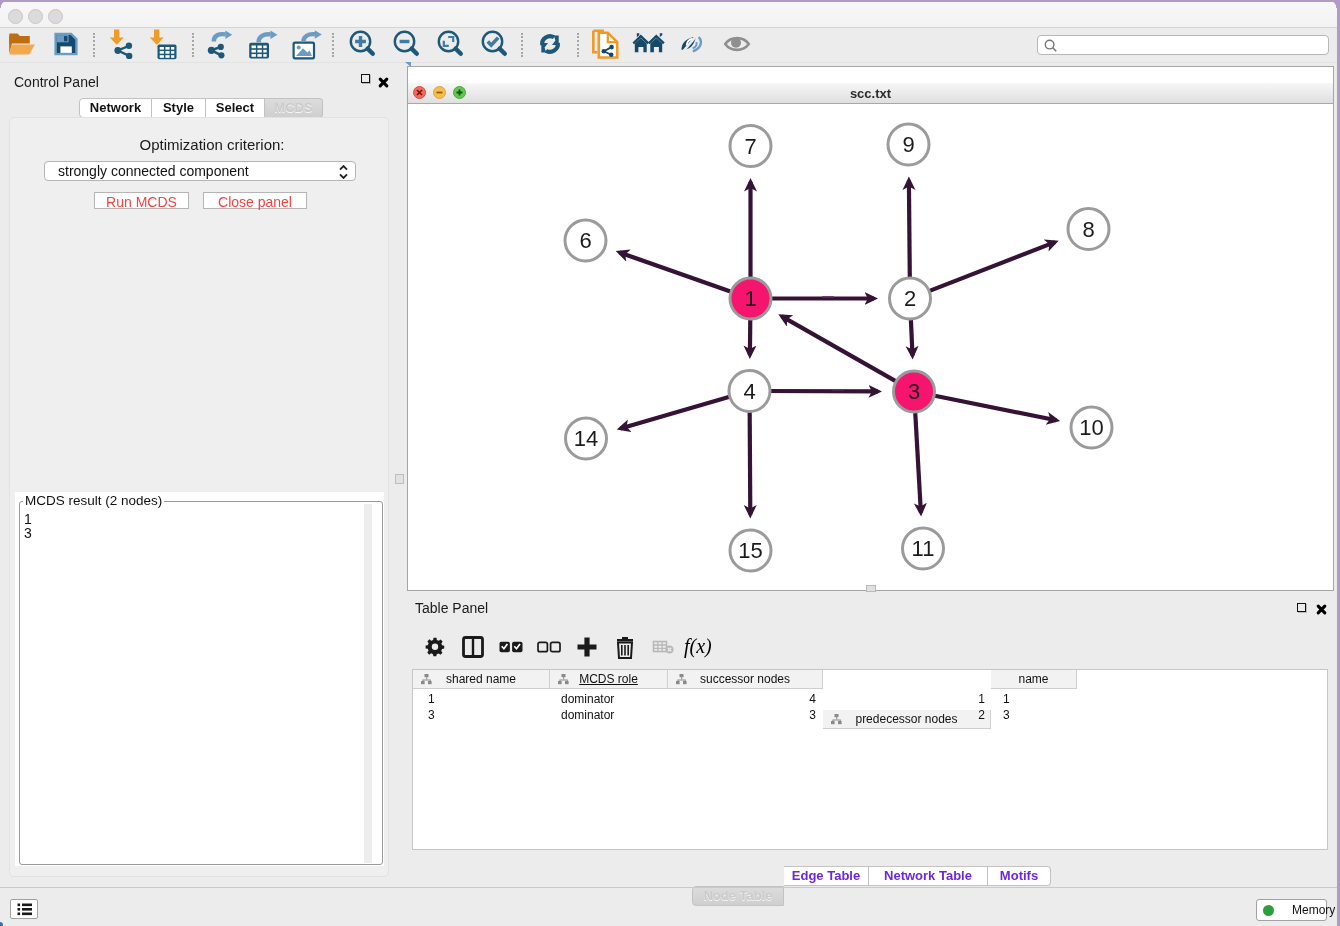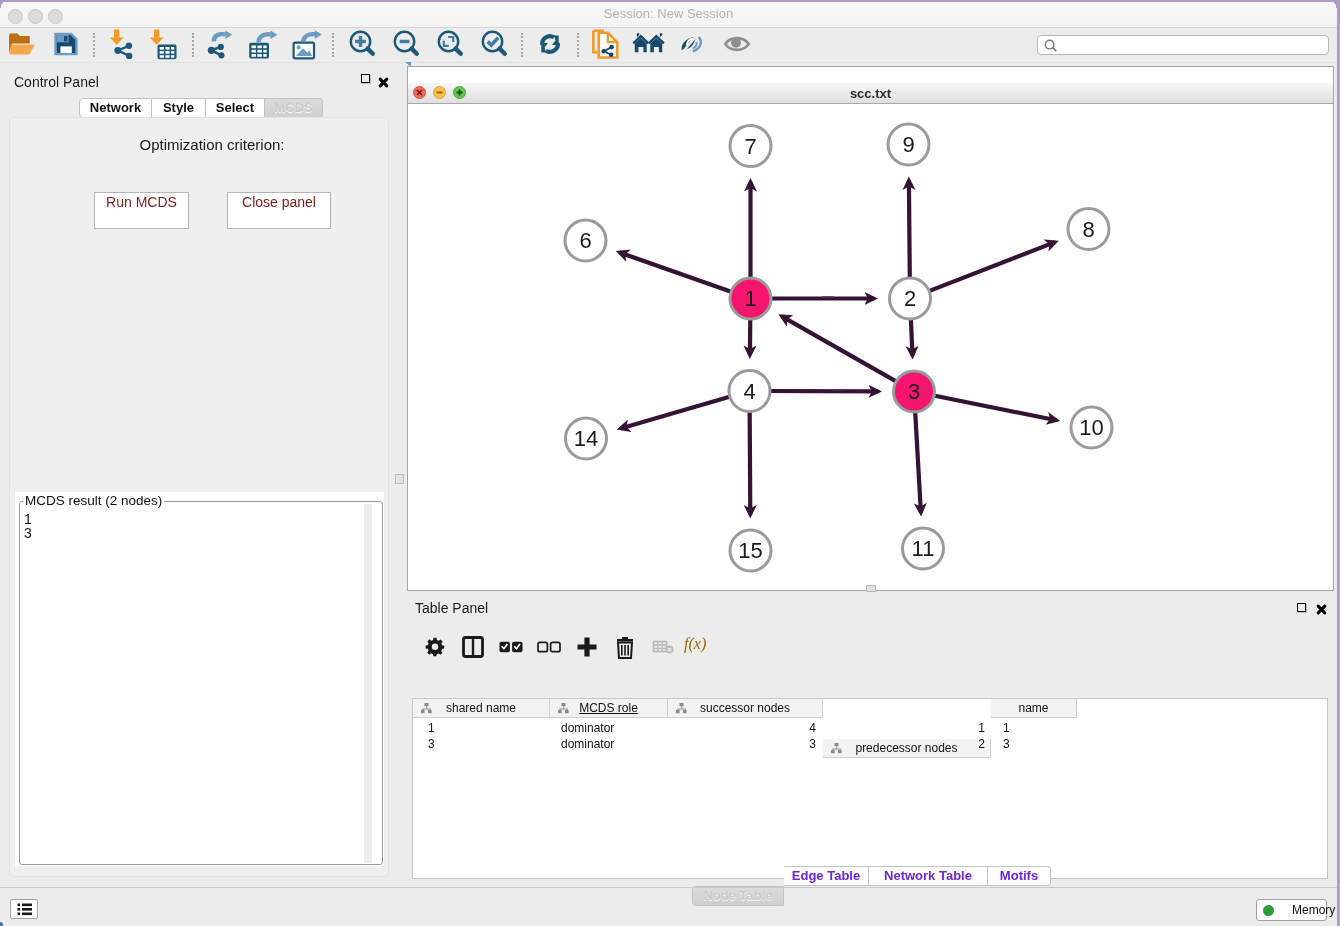--- a/index.html
+++ b/index.html
@@ -18,52 +18,51 @@
   #cp-title{left:14px;top:74px;font-size:14px;color:#1a1a1a;}
   .floatbtn{width:7px;height:7px;border:1.6px solid #111;background:transparent;box-shadow:1px 1px 0 #bbb;}
   #tabs{left:79px;top:98px;height:20px;}
   .tab{float:left;height:18px;line-height:18px;text-align:center;font-size:13px;font-weight:700;color:#111;background:#fff;border:1px solid #c2c2c2;border-left:none;}
   .tab.first{border-left:1px solid #c2c2c2;border-radius:4px 0 0 4px;}
   .tab.sel{background:linear-gradient(#dcdcdc,#cfcfcf);color:#cbcbcb;text-shadow:0 1px 0 #f5f5f5;border-radius:0 4px 4px 0;}
   #cp-inner{left:9px;top:117px;width:380px;height:760px;background:#efefef;border:1px solid #e2e2e2;border-radius:5px;box-sizing:border-box;}
   #optlabel{left:12px;top:136px;width:400px;text-align:center;font-size:15px;color:#1a1a1a;}
   #combo{left:44px;top:161px;width:312px;height:20px;background:#fff;border:1px solid #b5b5b5;border-radius:4px;box-sizing:border-box;}
   #combo span{position:absolute;left:13px;top:1px;font-size:14px;color:#111;}
-  .btn{background:#fff;border:1px solid #b5b5b5;border-radius:0;font-size:14px;color:#7f1d1d;text-align:center;box-sizing:border-box;height:37px;line-height:18px;}
+  .btn{background:#fff;border:1px solid #b5b5b5;border-radius:0;font-size:14px;color:#ef4444;text-align:center;box-sizing:border-box;height:17px;line-height:18px;}
   #whitepanel{left:15px;top:492px;width:369px;height:374px;background:#fff;}
   #fieldset{left:19px;top:501px;width:364px;height:364px;border:1px solid #9a9a9a;border-radius:3px;box-sizing:border-box;}
   #legend{left:23px;top:493px;font-size:13.5px;color:#111;background:#fff;padding:0 2px;}
   #mcdstext{left:20px;top:507px;width:340px;height:355px;font-size:14px;color:#111;line-height:14.6px;padding:4.5px 0 0 4px;box-sizing:border-box;}
   #scrollstrip{left:364px;top:504px;width:7.5px;height:359px;background:#ededed;}
   
   #gframe{left:407px;top:66px;width:927px;height:525px;background:#fff;border:1px solid #a5a5a5;box-sizing:border-box;}
   #gtitle{left:0;top:16px;width:925px;height:20px;background:linear-gradient(#f7f7f7,#dfdfdf);border-bottom:1px solid #a8a8a8;}
   .glight{width:13px;height:13px;border-radius:50%;position:absolute;top:2.5px;box-sizing:border-box;}
   #gname{width:100%;text-align:center;top:2.5px;font-size:13px;font-weight:700;color:#2b2b2b;}
   
   #tp-title{left:415px;top:600px;font-size:14px;color:#1a1a1a;}
-  #tablebox{left:412px;top:698px;width:916px;height:181px;background:#fff;border:1px solid #c6c6c6;box-sizing:border-box;}
+  #tablebox{left:412px;top:669px;width:916px;height:181px;background:#fff;border:1px solid #c6c6c6;box-sizing:border-box;}
   .th{position:absolute;top:0;height:19px;background:#f2f2f2;border-right:1px solid #cfcfcf;border-bottom:1px solid #cfcfcf;font-size:12px;color:#111;text-align:center;line-height:19px;box-sizing:border-box;}
   .td{position:absolute;font-size:12px;color:#111;height:16px;line-height:16px;}
   #btabs{left:692px;top:866px;height:20px;}
   .btab{float:left;height:18px;line-height:18px;text-align:center;font-size:13px;font-weight:700;color:#6d28d9;background:#fff;border:1px solid #c2c2c2;border-left:none;}
   .btab.first{border-left:1px solid #c2c2c2;border-radius:4px 0 0 4px;background:linear-gradient(#dcdcdc,#cfcfcf);color:#cbcbcb;text-shadow:0 1px 0 #f5f5f5;margin-top:20px;}
   .btab.last{border-radius:0 4px 4px 0;}
   #statusline{left:0;top:887px;width:1337px;height:1px;background:#c9c9c9;}
   #listbtn{left:10px;top:899px;width:28px;height:20px;background:#fff;border:1px solid #a2a2a2;border-radius:2px;box-sizing:border-box;}
   #membtn{left:1256px;top:899px;width:71px;height:22px;background:#fff;border:1px solid #a2a2a2;border-radius:3px;box-sizing:border-box;font-size:12px;color:#111;}
 </style>
 </head>
 <body>
 <div id="win">
   <div id="titlebar" class="abs">
     <div class="tl" style="left:8px;"></div>
     <div class="tl" style="left:28px;"></div>
     <div class="tl" style="left:48px;"></div>
-    <div id="wtitle" class="abs">Session: New Session</div>
   </div>
   <div id="toolbar" class="abs">
     <div class="sep abs" style="left:93px;"></div>
     <div class="sep abs" style="left:192px;"></div>
     <div class="sep abs" style="left:332px;"></div>
     <div class="sep abs" style="left:521px;"></div>
     <div class="sep abs" style="left:577px;"></div>
     <div id="icons" class="abs" style="left:0;top:-1px;">
         <svg width="770" height="36" viewBox="0 0 770 36" style="position:absolute;left:0;top:0;">
 <g transform="translate(22,17)">
@@ -211,22 +210,29 @@
         <path d="M2.2,2.2 L8.8,8.8 M8.8,2.2 L2.2,8.8" stroke="#000" stroke-width="3.1" stroke-linecap="round"></path>
       </svg></div>
   <div id="tabs" class="abs">
     <div class="tab first" style="width:71px;">Network</div>
     <div class="tab" style="width:53px;">Style</div>
     <div class="tab" style="width:58px;">Select</div>
     <div class="tab sel" style="width:57px;">MCDS</div>
   </div>
   <div id="cp-inner" class="abs"></div>
   <div id="optlabel" class="abs">Optimization criterion:</div>
+  <div id="combo" class="abs">
+      <span>strongly connected component</span>
+    <svg class="abs" style="right:7px;top:3px;" width="9" height="14" viewBox="0 0 9 14">
+      <path d="M1 4.6 L4.5 1 L8 4.6" fill="none" stroke="#222" stroke-width="1.8"></path>
+        <path d="M1 9.4 L4.5 13 L8 9.4" fill="none" stroke="#222" stroke-width="1.8"></path>
+    </svg>
+  </div>
   <div class="btn abs" style="left:94px;top:192px;width:95px;">Run MCDS</div>
-  <div class="btn abs" style="left:203px;top:192px;width:104px;margin-left:24px;">Close panel</div>
+  <div class="btn abs" style="left:203px;top:192px;width:104px;">Close panel</div>
   <div id="whitepanel" class="abs"></div>
   <div id="fieldset" class="abs"></div>
   <div id="mcdstext" class="abs">1<br>3</div>
   <div id="scrollstrip" class="abs"></div>
   <div id="legend" class="abs">MCDS result (2 nodes)</div>
 
   <div class="abs" style="left:395px;top:474px;width:7px;height:8px;background:#e2e2e2;border:1px solid #bdbdbd;"></div>
 
   <div class="abs" style="left:405px;top:62px;width:0;height:0;border-left:6px solid transparent;border-top:5px solid #6d9ac2;"></div>
   <div id="gframe" class="abs">
@@ -332,21 +338,21 @@
 <path d="M-7,-4.5 L7,-4.5 L6,11 L-6,11 Z" fill="none" stroke="#1a1a1a" stroke-width="2"></path>
 <path d="M-3.2,-2 L-3.2,8.5 M0,-2 L0,8.5 M3.2,-2 L3.2,8.5" stroke="#1a1a1a" stroke-width="1.6"></path>
 </g>
 <g transform="translate(256,17)">
 <rect x="-9.5" y="-5.5" width="13" height="10" fill="none" stroke="#b8b8b8" stroke-width="1.6"></rect>
 <path d="M-9.5,-2 L3.5,-2 M-9.5,1.4 L3.5,1.4 M-5.2,-5.5 L-5.2,4.5 M-0.9,-5.5 L-0.9,4.5" stroke="#b8b8b8" stroke-width="1.3"></path>
 <circle cx="6.5" cy="2.5" r="4" fill="#b8b8b8"></circle>
 <path d="M4.8,0.8 L8.2,4.2 M8.2,0.8 L4.8,4.2" stroke="#ececec" stroke-width="1.3"></path>
 </g>
 </svg>
-<div style="position:absolute;left:684px;top:635px;font-family:'Liberation Serif',serif;font-style:italic;font-size:16px;color:#a16207;">f(x)</div>
+<div style="position:absolute;left:684px;top:635px;font-family:'Liberation Serif',serif;font-style:italic;font-size:20px;color:#000000;">f(x)</div>
     </div>
   <div id="tablebox" class="abs">
 <div class="th" style="left:0px;width:137px;"><svg width="11" height="11" viewBox="0 0 11 11" style="position:absolute;left:8px;top:4px;">
           <g fill="#8a8a8a">
             <rect x="3.5" y="0" width="4" height="3.2"></rect>
             <rect x="0" y="7" width="3.6" height="3.2"></rect>
             <rect x="7" y="7" width="3.6" height="3.2"></rect>
             <path d="M5.2 3.2h1v2h-1z"></path>
             <path d="M1.4 7V5.6h8.4V7h-1V6.4H2.4V7z"></path>
           </g>

